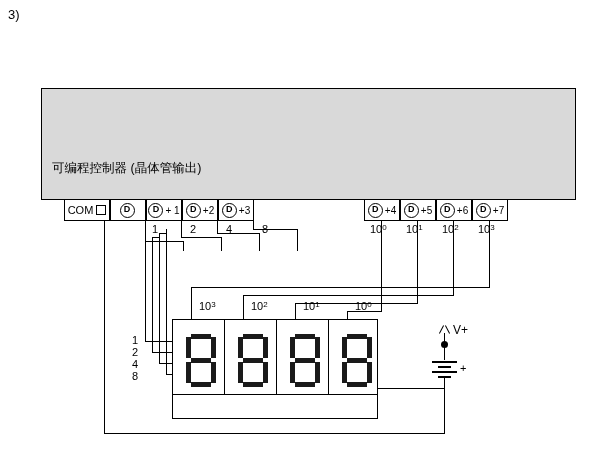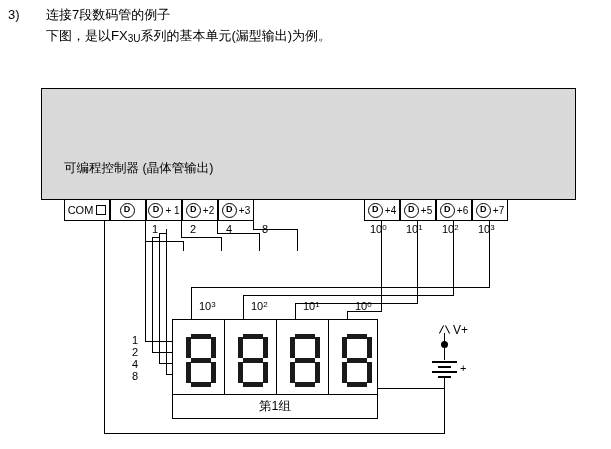--- a/index.html
+++ b/index.html
@@ -20,21 +20,21 @@
   .hdr-l2{left:46px;top:27px;}
   .hdr-l3{left:46px;top:48px;}
   .sub{font-size:10px;vertical-align:-2px;}
 
   
   .plc-box{
     position:absolute;left:41px;top:88px;width:535px;height:112px;
     background:#d9d9d9;border:1px solid #000;box-sizing:border-box;
   }
   .plc-label{
-    position:absolute;left:64px;top:160px;font-size:12.5px;white-space:nowrap;
+    position:absolute;left:52px;top:160px;font-size:12.5px;white-space:nowrap;
   }
   .term-cell{
     position:absolute;top:199px;height:22px;width:36px;
     border:1px solid #000;box-sizing:border-box;background:#fff;
     display:flex;align-items:center;justify-content:center;
     font-size:11px;
   }
   .term-com{
     position:absolute;left:64px;top:199px;height:22px;width:46px;
     border:1px solid #000;box-sizing:border-box;background:#fff;
@@ -77,24 +77,20 @@
   
   .vplus{position:absolute;font-size:12px;}
   .batt{position:absolute;background:#000;}
 </style>
 </head>
 <body>
 
 <div class="page">
 
   <div class="hdr hdr-num">3)</div>
-  <div class="hdr hdr-l1">连接7段数码管的例子</div>
-  <div class="hdr hdr-l2">
-    <span>下图，是以FX</span><span class="sub">3U</span><span>系列的基本单元(漏型输出)为例。</span>
-  </div>
 
   <div class="plc-box"></div>
   <div class="plc-label">可编程控制器 (晶体管输出)</div>
 
   <div class="term-com">
     <span>COM</span>
     <span class="sq"></span>
   </div>
 
   <div class="term-cell" style="left:110px;">
@@ -210,21 +206,20 @@
   </div>
   <div class="lbl" style="left:355px;top:300px;">
     <span>10</span><span class="lblsup">0</span>
   </div>
 
   <div class="disp-box"></div>
   <div class="disp-inner-line" style="left:224px;top:320px;height:74px;"></div>
   <div class="disp-inner-line" style="left:276px;top:320px;height:74px;"></div>
   <div class="disp-inner-line" style="left:328px;top:320px;height:74px;"></div>
   <div class="group-div"></div>
-  <div class="group-label">第1组</div>
 
   <div class="digit" style="left:185px;">
     <div class="seg" style="left:6px;top:0;width:20px;height:5px;"></div>
     <div class="seg" style="left:1px;top:3px;width:5px;height:21px;"></div>
     <div class="seg" style="left:26px;top:3px;width:5px;height:21px;"></div>
     <div class="seg" style="left:6px;top:24px;width:20px;height:5px;"></div>
     <div class="seg" style="left:1px;top:28px;width:5px;height:21px;"></div>
     <div class="seg" style="left:26px;top:28px;width:5px;height:21px;"></div>
     <div class="seg" style="left:6px;top:48px;width:20px;height:5px;"></div>
   </div>

